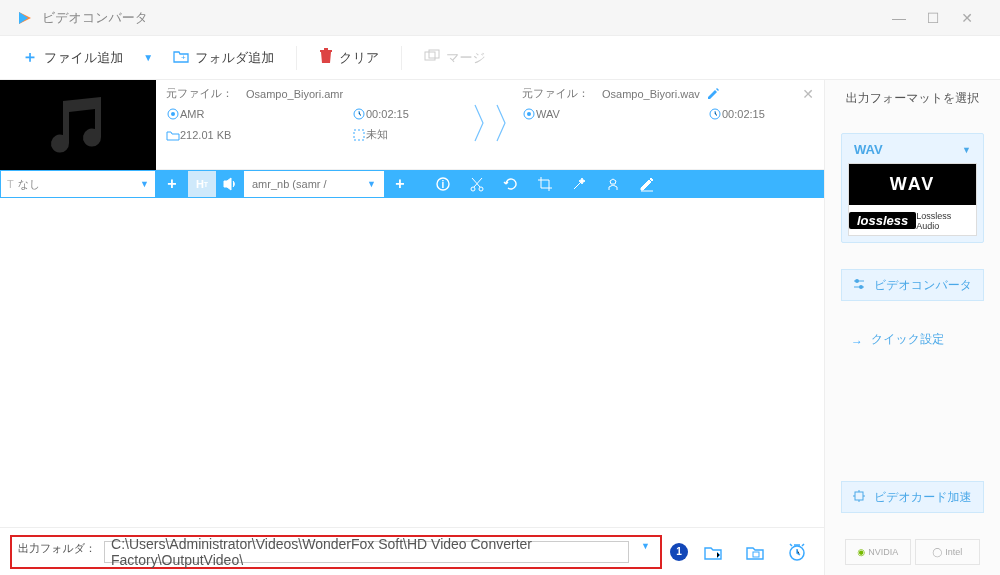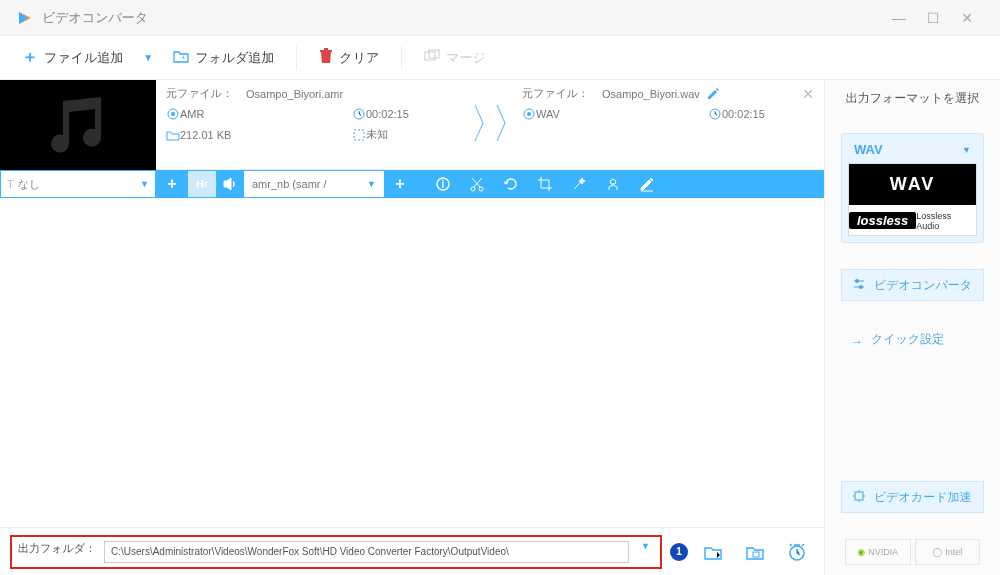--- a/index.html
+++ b/index.html
@@ -31,21 +31,21 @@
 .subbar{height:28px;background:#fff;display:flex;align-items:center;border:1px solid #3ab4ff;width:156px}
 .subbar-in{flex:1;padding:0 6px;color:#888;font-size:11px;display:flex;align-items:center;gap:4px}
 .sq-btn{width:28px;height:26px;background:#3ab4ff;color:#fff;display:flex;align-items:center;justify-content:center;font-size:16px;margin-left:2px;font-weight:bold}
 .sq-btn.mute{background:#cfe9fb;color:#fff}
 .audio-sel{background:#fff;height:26px;display:flex;align-items:center;padding:0 8px;color:#777;font-size:11px;min-width:140px}
 .tool-ic{width:34px;height:28px;display:flex;align-items:center;justify-content:center;color:#fff;font-size:15px}
 .empty{flex:1;background:#fff}
 .footer{height:48px;display:flex;align-items:center;padding:0 10px;gap:8px;border-top:1px solid #eee;background:#fff}
 .outbox{flex:1;display:flex;gap:8px;border:2px solid #d22;padding:4px 6px;height:34px}
 .outlbl{font-size:11px;color:#555;white-space:nowrap}
-.outpath{flex:1;border:1px solid #ccc;height:22px;padding:0 6px;font-size:10px;color:#555;display:flex;align-items:center}
+.outpath{flex:1;border:1px solid #ccc;height:22px;padding:0 6px;font-size:14px;color:#555;display:flex;align-items:center}
 .dd-tri{color:#3aa9ff;font-size:9px;padding:0 4px}
 .badge{width:18px;height:18px;border-radius:50%;background:#1247b8;color:#fff;font-size:10px;font-weight:bold;display:flex;align-items:center;justify-content:center}
 .f-ic{width:34px;height:34px;display:flex;align-items:center;justify-content:center;color:#3aa9ff;font-size:18px}
 .convert-wrap{position:relative;display:flex;align-items:center}
 .convert{width:160px;height:40px;background:#3ab4ff;color:#fff;font-size:20px;font-weight:bold;display:flex;align-items:center;justify-content:center;border:3px solid #d22}
 .r-title{font-size:12px;color:#555;text-align:center}
 .fmt-box{background:#e8f4ff;border:1px solid #cde8fb;border-radius:2px;padding:6px}
 .fmt-hdr{display:flex;justify-content:space-between;align-items:center;padding:2px 6px;color:#4aa8e8;font-weight:bold;font-size:13px}
 .fmt-card{background:#fff;border:1px solid #ddd;margin-top:4px;padding:0;display:flex;flex-direction:column;align-items:center}
 .wav-blk{width:100%;background:#000;color:#fff;text-align:center;padding:10px 0;font-size:18px;font-weight:bold;letter-spacing:2px}

